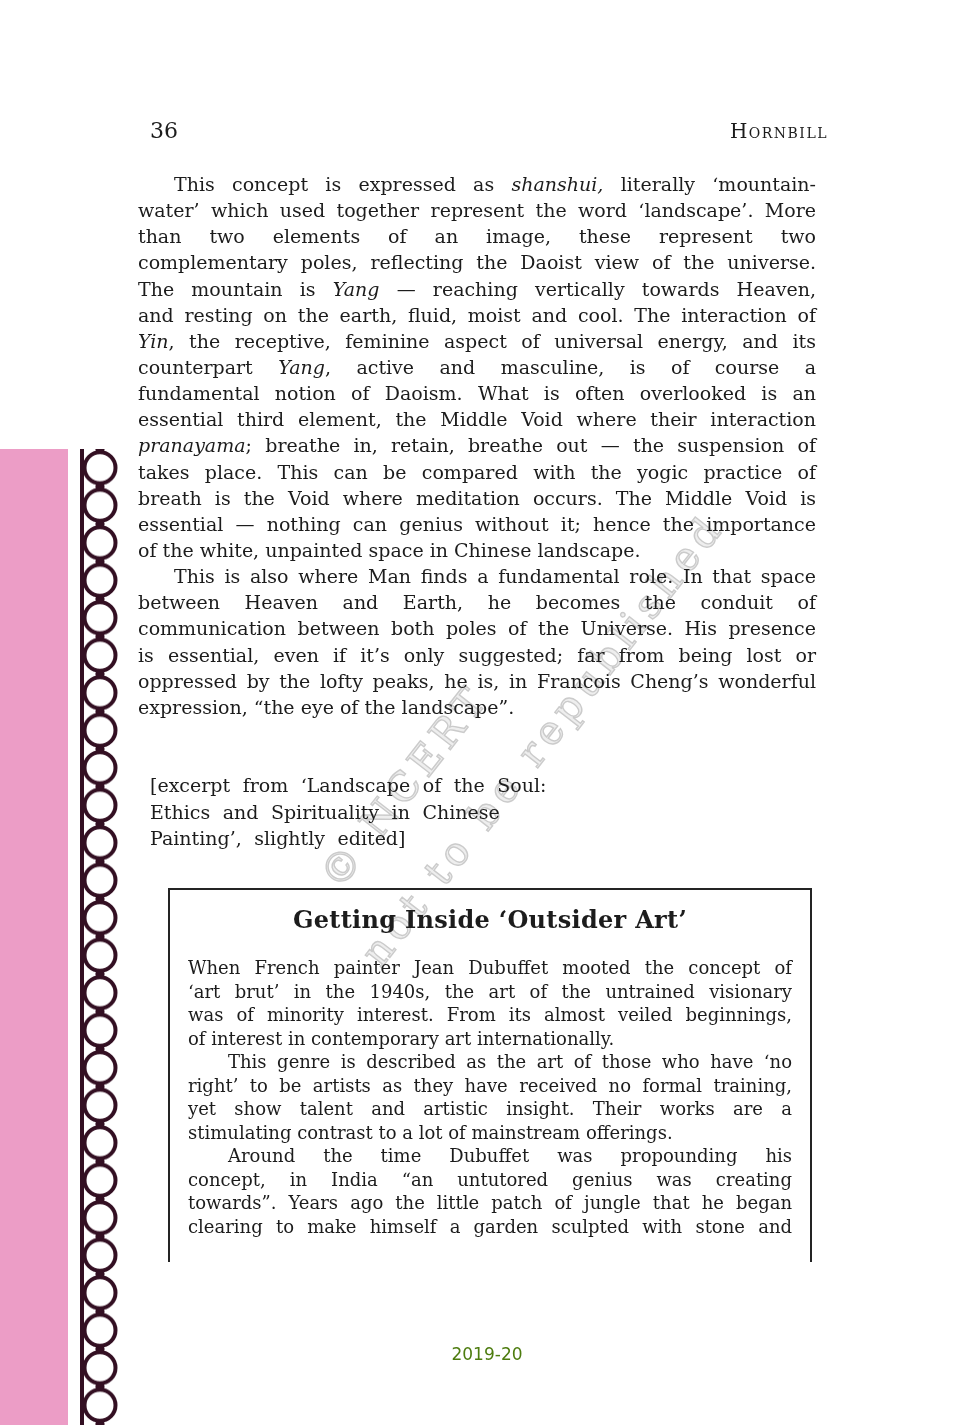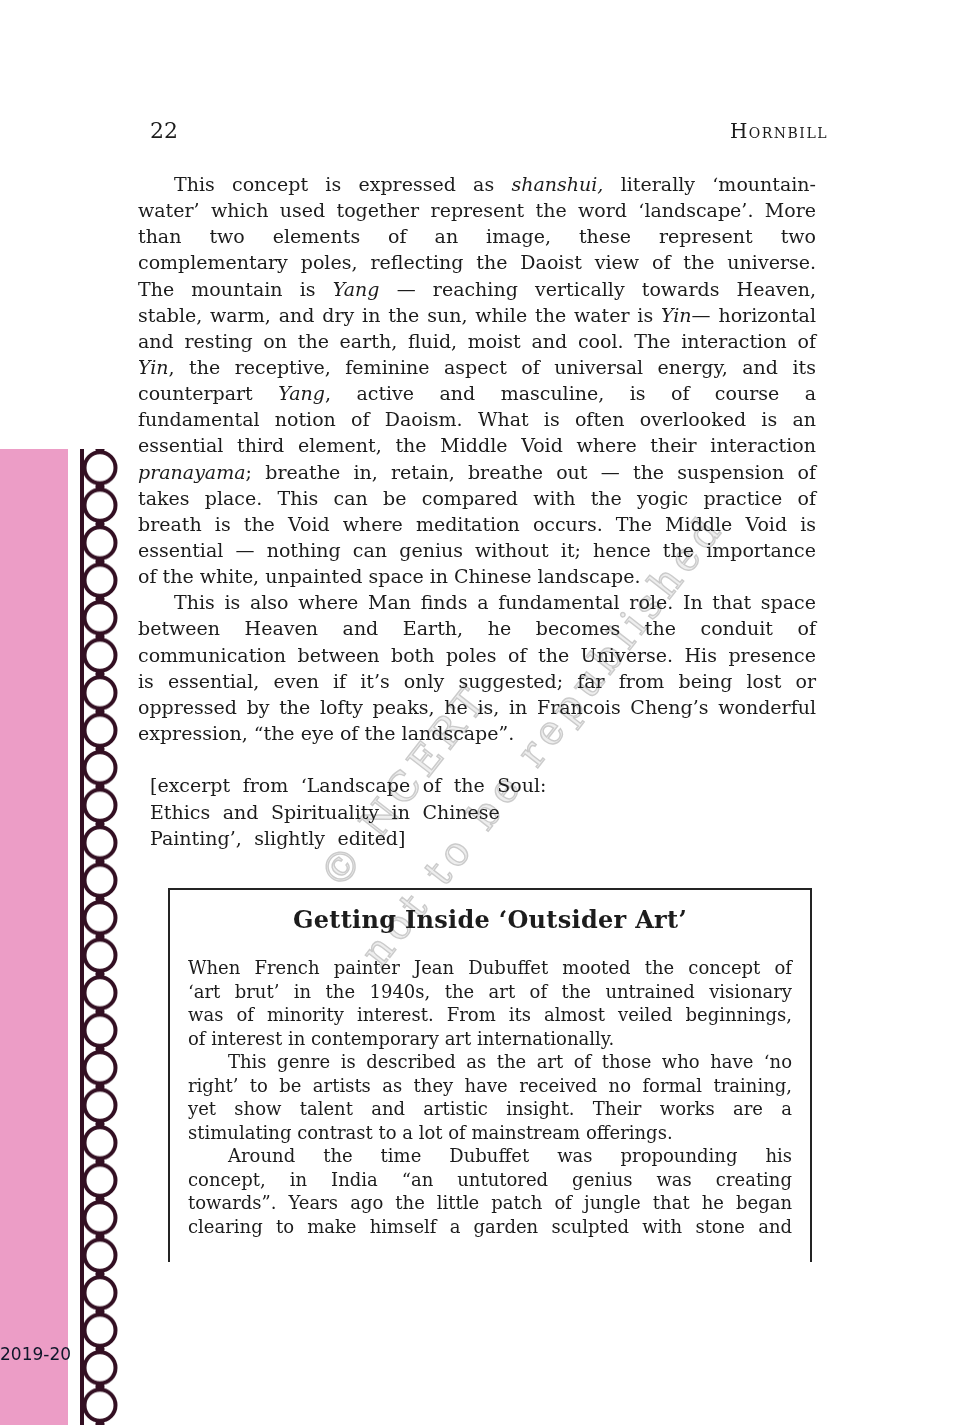--- a/index.html
+++ b/index.html
@@ -25,22 +25,22 @@
   .citation .line{text-align:left;line-height:26.6px;height:26.6px;word-spacing:0.34em;}
   
   .callout{position:absolute;left:168px;top:888px;width:644px;height:374px;
     box-sizing:border-box;border:2px solid #242424;border-bottom:none;
     padding:12px 18px 0 18px;z-index:2;background:transparent;}
   .callout-title{text-align:center;font-weight:bold;font-size:24px;
     margin:3px 0 22px 0;letter-spacing:0.3px;}
   .callout .para .line{font-size:18px;line-height:23.55px;height:23.55px;}
   .callout .indented .line.first{text-indent:40px;}
   
-  .page-footer{position:absolute;left:0;top:1344px;width:974px;
-    font-family:"DejaVu Sans", sans-serif;font-size:17px;color:#0f172a;z-index:2;}
+  .page-footer{position:absolute;left:0;top:1344px;width:974px;text-align:center;
+    font-family:"DejaVu Sans", sans-serif;font-size:17px;color:#4d7c0f;z-index:2;}
   
   .side-border{position:absolute;left:0;top:449px;width:120px;height:976px;z-index:1;}
   
   .watermark{position:absolute;left:250px;top:645px;width:520px;height:190px;
     transform:rotate(-52deg);z-index:0;pointer-events:none;
     font-family:"DejaVu Serif", serif;font-size:40px;letter-spacing:6px;
     color:rgba(205,205,205,0.35);-webkit-text-stroke:1.4px #cbcbcb;}
   .watermark .wm-line{line-height:80px;white-space:nowrap;}
   .watermark .wm-line.first{padding-left:36px;}
   i{font-style:italic;}
@@ -62,32 +62,31 @@
     <rect x="0" y="0" width="120" height="976" fill="url(#scallop)"></rect>
   </svg>
 </div>
 
 <div class="watermark">
   <div class="wm-line first">© NCERT</div>
   <div class="wm-line">not to be republished</div>
 </div>
 
 <div class="page-header">
-  <span class="page-number">22</span>
+  <span class="page-number">36</span>
   <span class="book-title">Hornbill</span>
 </div>
 
 <div class="main-text">
   <div class="para indented">
       <div class="line first">This concept is expressed as <i>shanshui,</i> literally ‘mountain-</div>
       <div class="line">water’ which used together represent the word ‘landscape’. More</div>
       <div class="line">than two elements of an image, these represent two</div>
       <div class="line">complementary poles, reflecting the Daoist view of the universe.</div>
       <div class="line">The mountain is <i>Yang</i> — reaching vertically towards Heaven,</div>
-      <div class="line">stable, warm, and dry in the sun, while the water is <i>Yin</i>— horizontal</div>
       <div class="line">and resting on the earth, fluid, moist and cool. The interaction of</div>
       <div class="line"><i>Yin</i>, the receptive, feminine aspect of universal energy, and its</div>
       <div class="line">counterpart <i>Yang</i>, active and masculine, is of course a</div>
       <div class="line">fundamental notion of Daoism.  What is often overlooked is an</div>
       <div class="line">essential third element, the Middle Void where their interaction</div>
       <div class="line"><i>pranayama</i>; breathe in, retain, breathe out — the suspension of</div>
       <div class="line">takes place. This can be compared with the yogic practice of</div>
       <div class="line">breath is the Void where meditation occurs. The Middle Void is</div>
       <div class="line">essential — nothing can genius without it; hence the importance</div>
       <div class="line last">of the white, unpainted space in Chinese landscape.</div>

